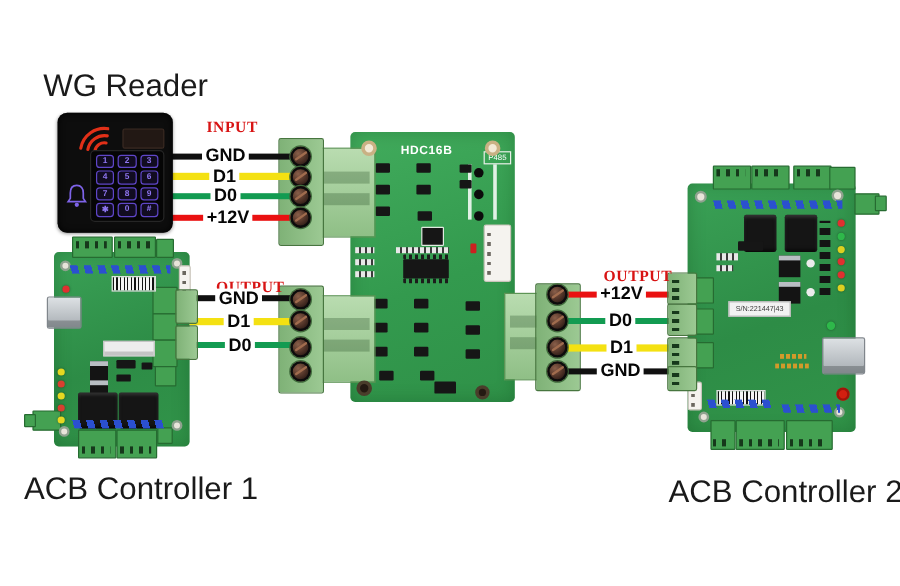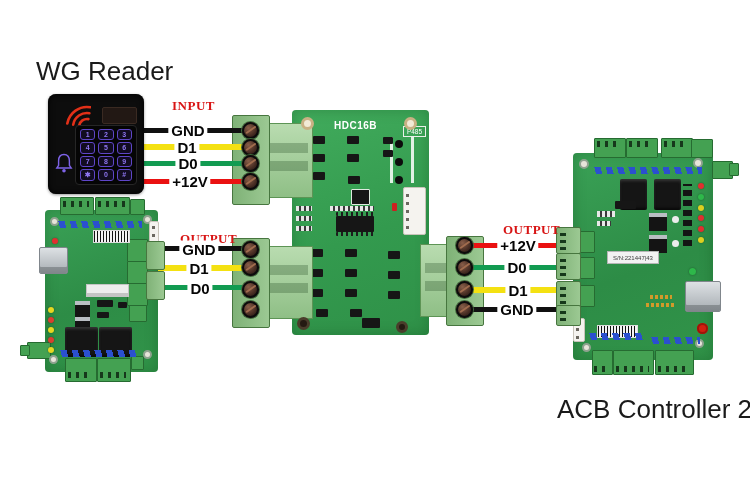--- a/index.html
+++ b/index.html
@@ -73,20 +73,21 @@
   #snlbl{position:absolute;left:607px;top:251px;width:50px;height:11px;background:#f2f2f2;border:1px solid #b5b5b5;
          z-index:5;font-size:6px;color:#3c3c3c;display:flex;align-items:center;justify-content:center;white-space:nowrap;overflow:hidden;}
   .tagbox{position:absolute;border:1px solid #e9efe9;color:#fff;font-size:6.5px;text-align:center;z-index:3;line-height:9px;}
 </style>
 </head>
 <body>
 
 <div id="stage">
 
   <div class="bigtxt" style="left:36px;top:56px;font-size:26px;text-align:right;">WG Reader</div>
+  <div class="bigtxt" style="left:20px;top:392px;font-size:26px;">ACB Controller 1</div>
   <div class="bigtxt" style="left:557px;top:394px;font-size:26px;">ACB Controller 2</div>
 
   <div id="reader">
     <svg style="position:absolute;left:9px;top:5px;" width="34" height="32" viewBox="0 0 34 32">
       <g fill="none" stroke="#e23018" stroke-width="2.6" stroke-linecap="round">
         <path d="M22.1 26.6 A8 8 0 0 1 31.4 20.1"></path>
         <path d="M16.2 25.6 A14 14 0 0 1 32.4 14.2"></path>
         <path d="M10.3 24.5 A20 20 0 0 1 33.5 8.3"></path>
       </g>
     </svg>

